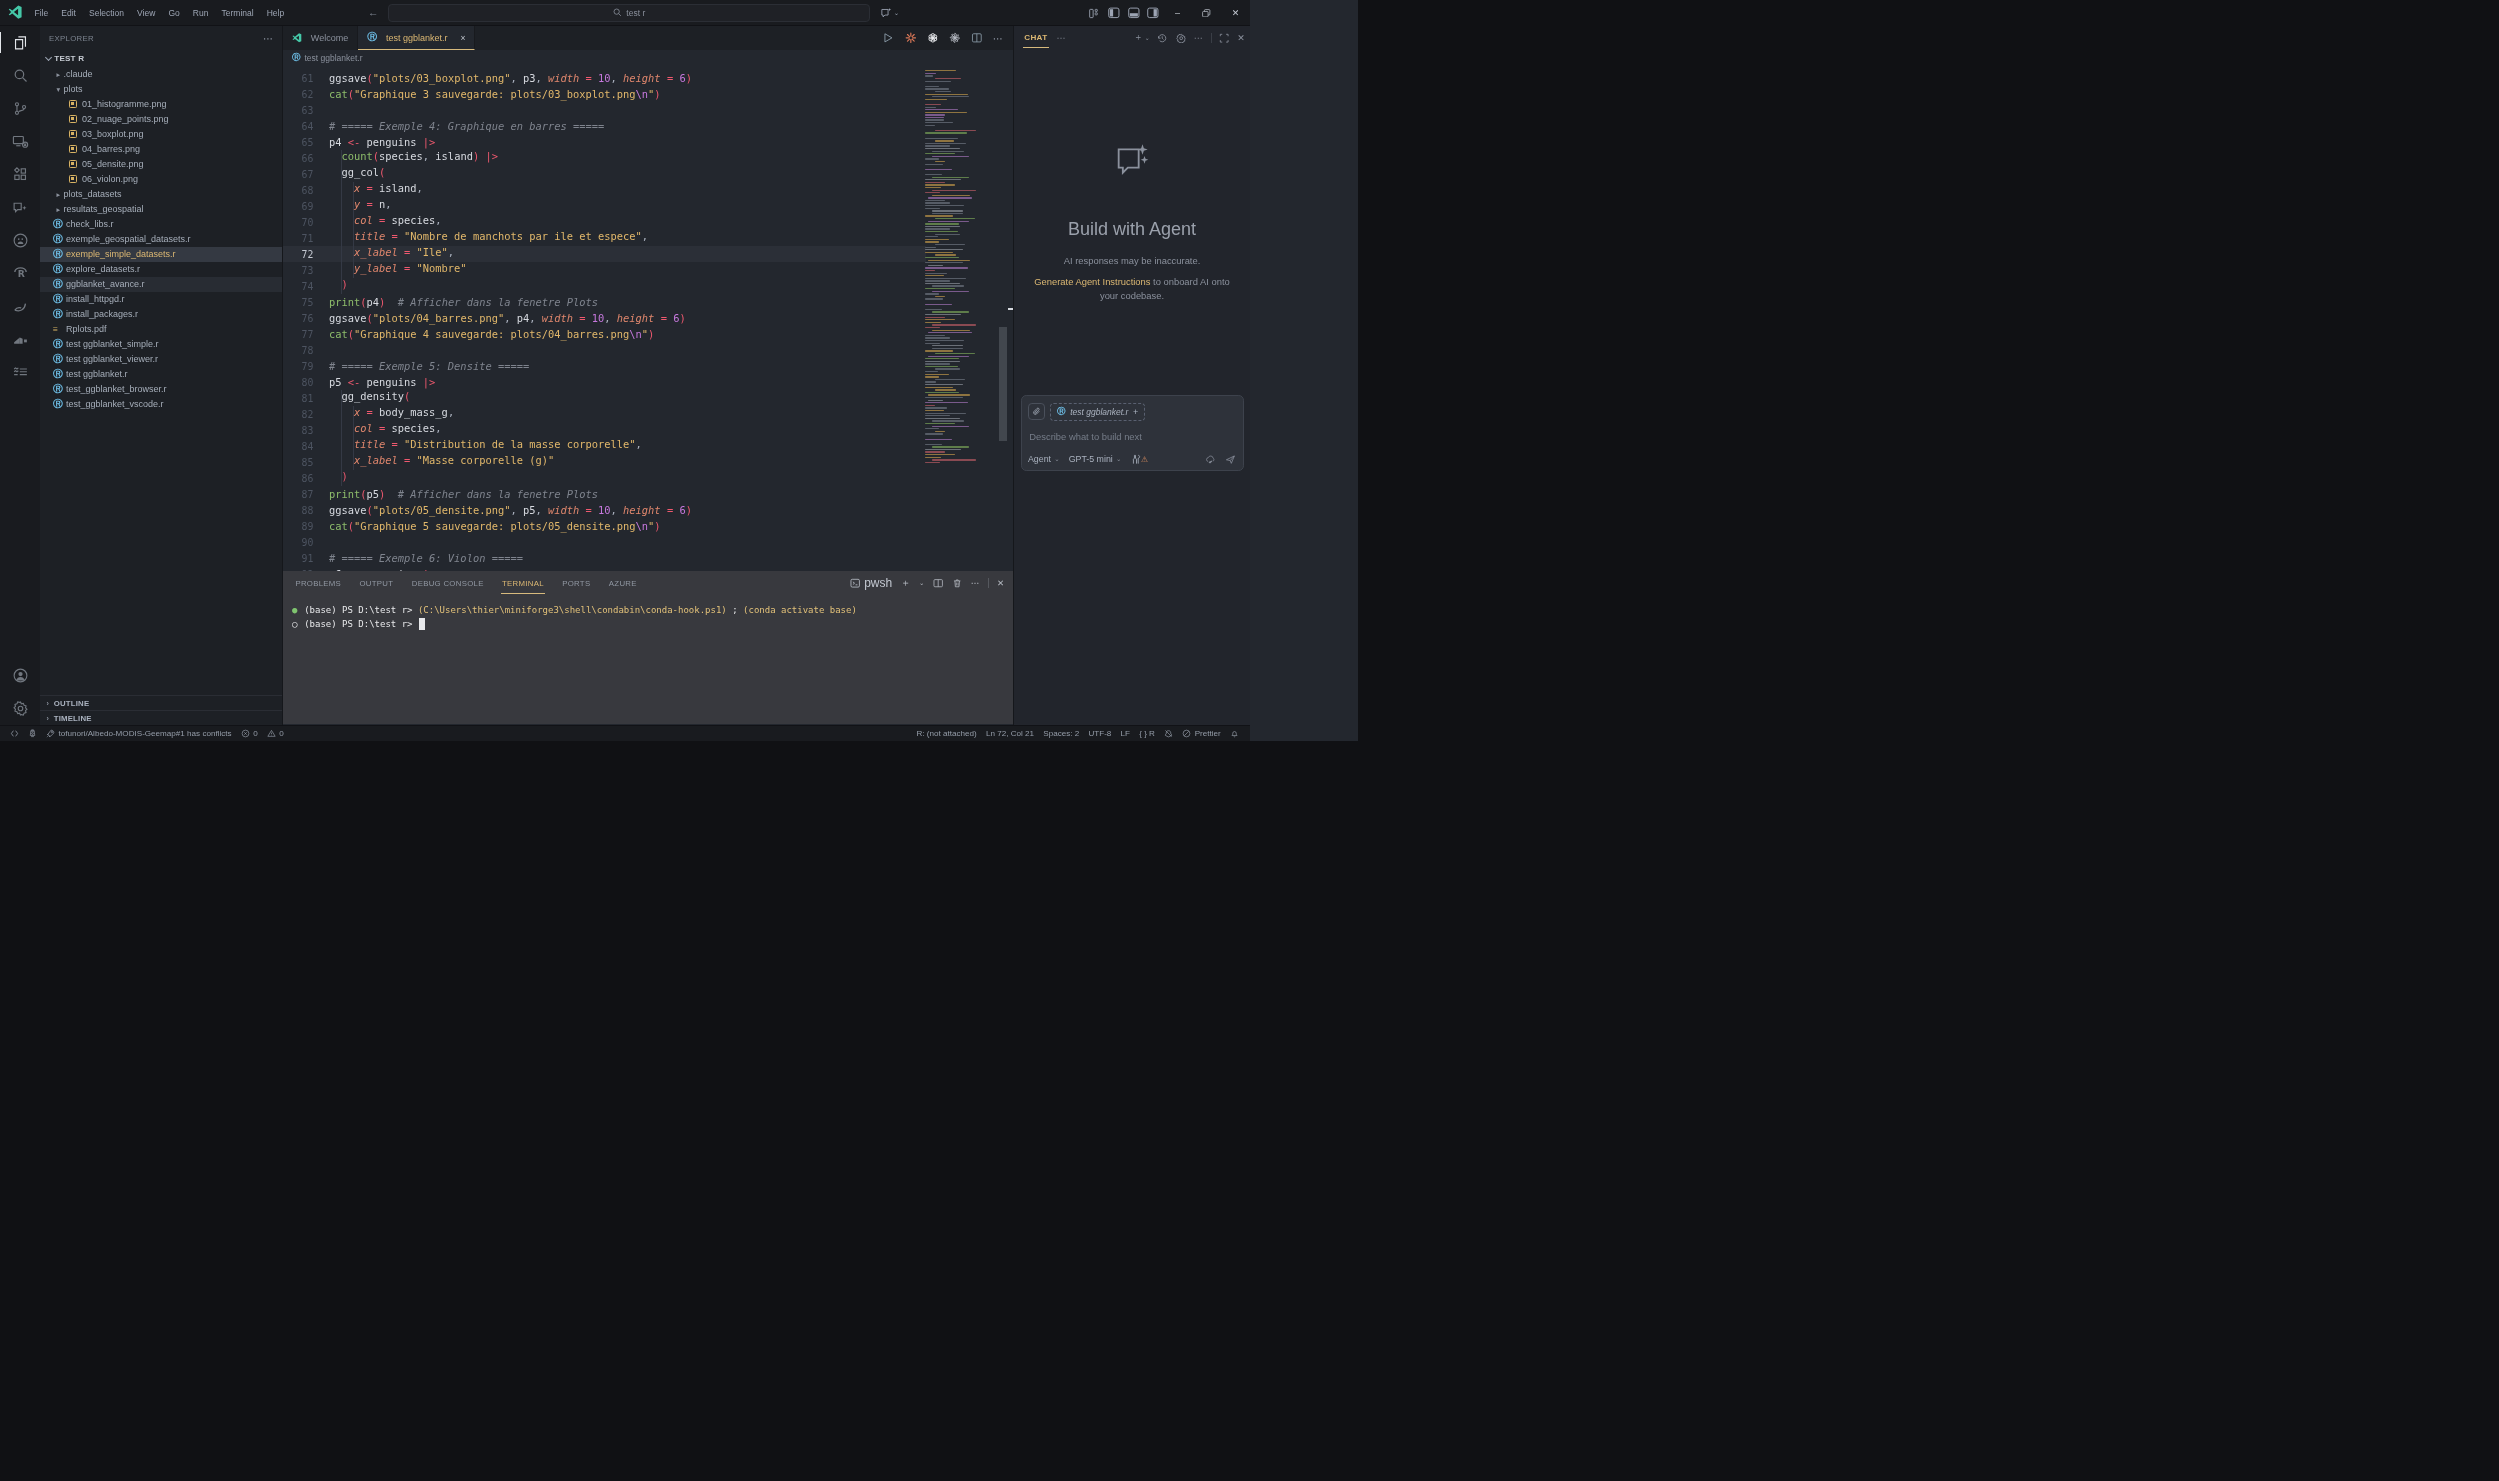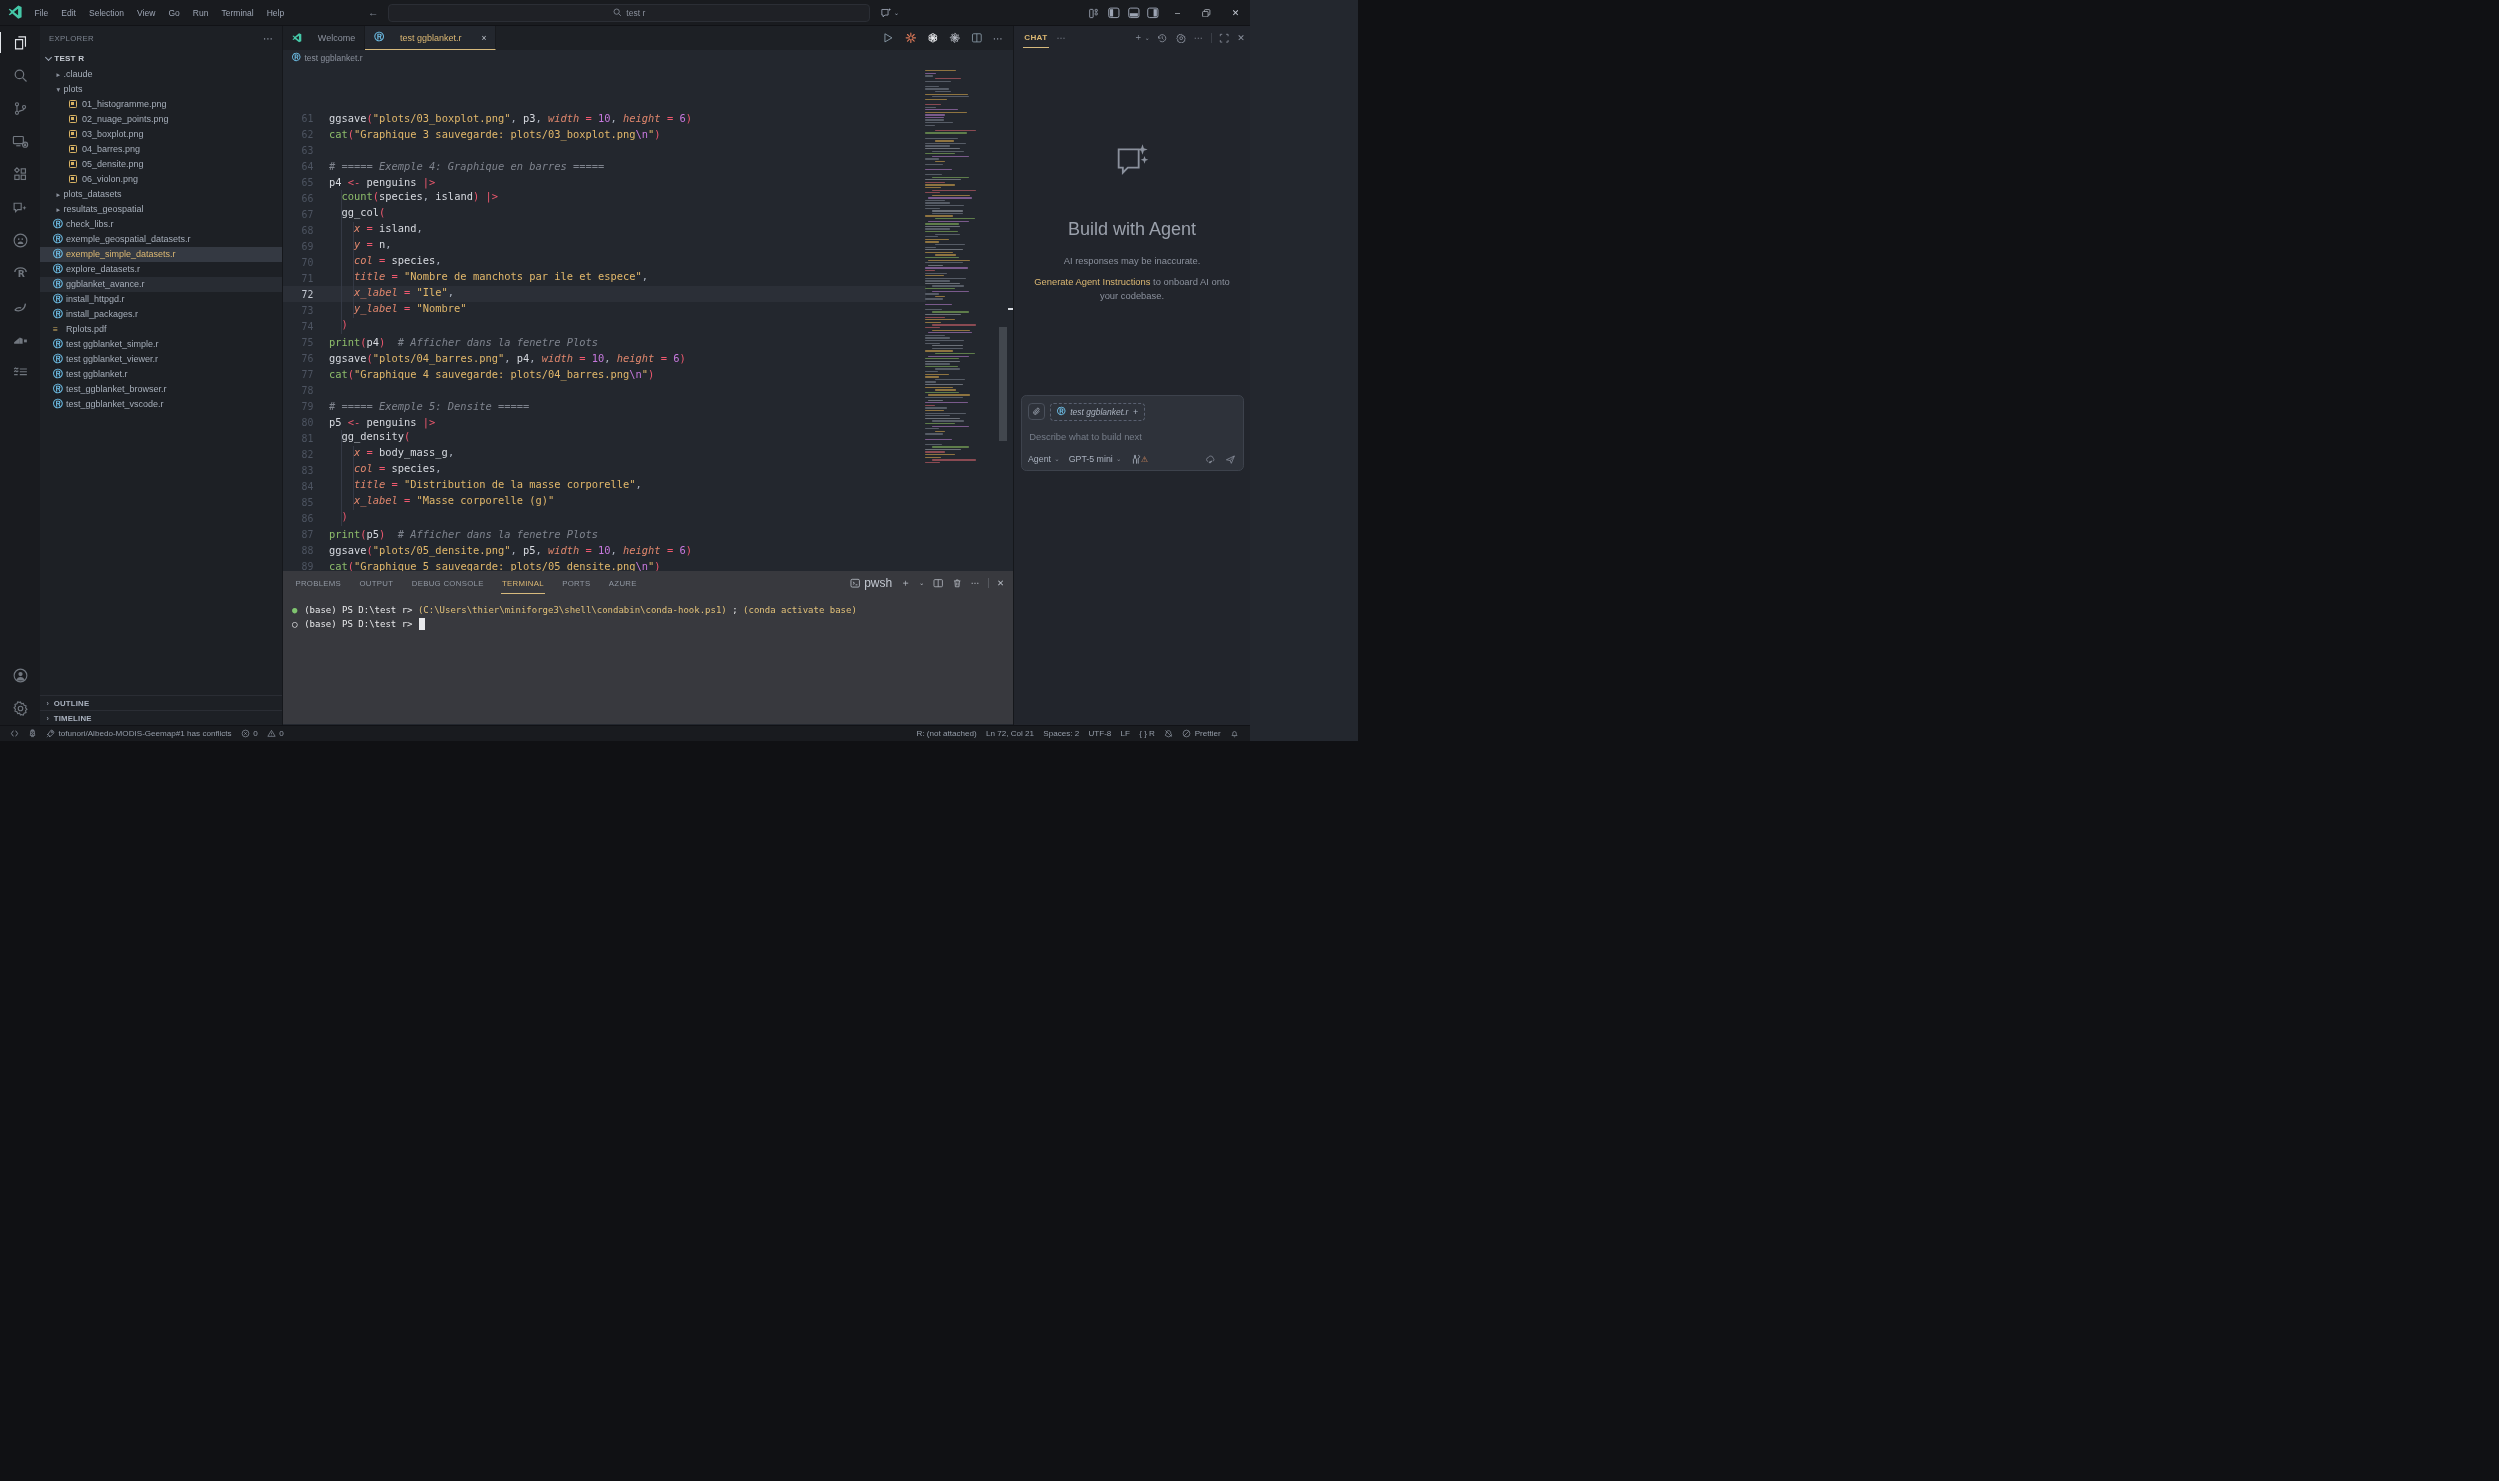--- a/index.html
+++ b/index.html
@@ -45,29 +45,29 @@
   .img-ic { width:7.8px; height:7.8px; border:1.3px solid #d8b263; border-radius:1.3px; position:relative; }
   .img-ic::after { content:""; position:absolute; left:1.3px; top:1.3px; width:2.6px; height:2.6px; background:#d8b263; }
   .pdf-ic { color:#d8b263; font-weight:bold; font-size:8.5px; }
   #sb-bottom { margin-top:auto; }
   .sb-section { height:15px; border-top:0.7px solid #2a2d34; display:flex; align-items:center; gap:4.6px; padding-left:6.5px; color:#aab2bf; font-size:7.8px; font-weight:bold; letter-spacing:0.2px; }
   .sb-section .arr { color:#8b919d; font-size:7.2px; }
 
   
   #editor { position:absolute; left:283px; top:26px; width:730px; height:545px; background:#23272e; }
   #tabbar { height:24px; background:#1d2025; display:flex; align-items:stretch; }
-  .tab { display:flex; align-items:center; gap:16px; padding:0 9px; font-size:9px; color:#8b919d; background:#1d2025; border-right:0.7px solid #181a1e; }
+  .tab { display:flex; align-items:center; gap:9px; padding:0 9px; font-size:9px; color:#8b919d; background:#1d2025; border-right:0.7px solid #181a1e; }
   .tab.active { background:#23272e; color:#dcb873; border-bottom:1.3px solid #d7ba7d; }
   .tab .close { margin-left:3.9px; font-size:8.5px; color:#c0c5cd; }
   .tab .vlogo { width:9.8px; height:9.8px; }
   #editor-actions { margin-left:auto; display:flex; align-items:center; gap:10.4px; padding-right:10.4px; color:#9da5b4; }
   #editor-actions svg { width:11.7px; height:11.7px; }
   #breadcrumb { height:16.3px; display:flex; align-items:center; gap:3.9px; padding-left:9px; font-size:8.5px; color:#8b919d; }
   #code-wrap { position:relative; height:505px; overflow:hidden; }
-  #code-lines { position:absolute; left:0; top:3.9px; right:87px;margin-top:40px; }
+  #code-lines { position:absolute; left:0; top:3.9px; right:87px; }
   .cl { height:16px; display:flex; align-items:center; position:relative; }
   .cl.cur { background:#2b2f37; }
   .cl .ln { width:46px; padding-right:15.6px; text-align:right; color:#4d5461; font-family:"DejaVu Sans Mono", monospace; font-size:9.8px; flex:none; }
   .cl.cur .ln { color:#c3c8d1; }
   .cl .ct { font-family:"DejaVu Sans Mono", monospace; font-size:10.4px; white-space:pre; color:#d7dae0; }
   .tk-v { color:#d7dae0; } .tk-pl { color:#abb2bf; }
   .tk-bfn { color:#8ebd6b; }
   .tk-str { color:#e2b86b; }
   .tk-num { color:#c678dd; } .tk-esc { color:#c678dd; }
   .tk-op { color:#ef596f; } .tk-par { color:#ef596f; }

